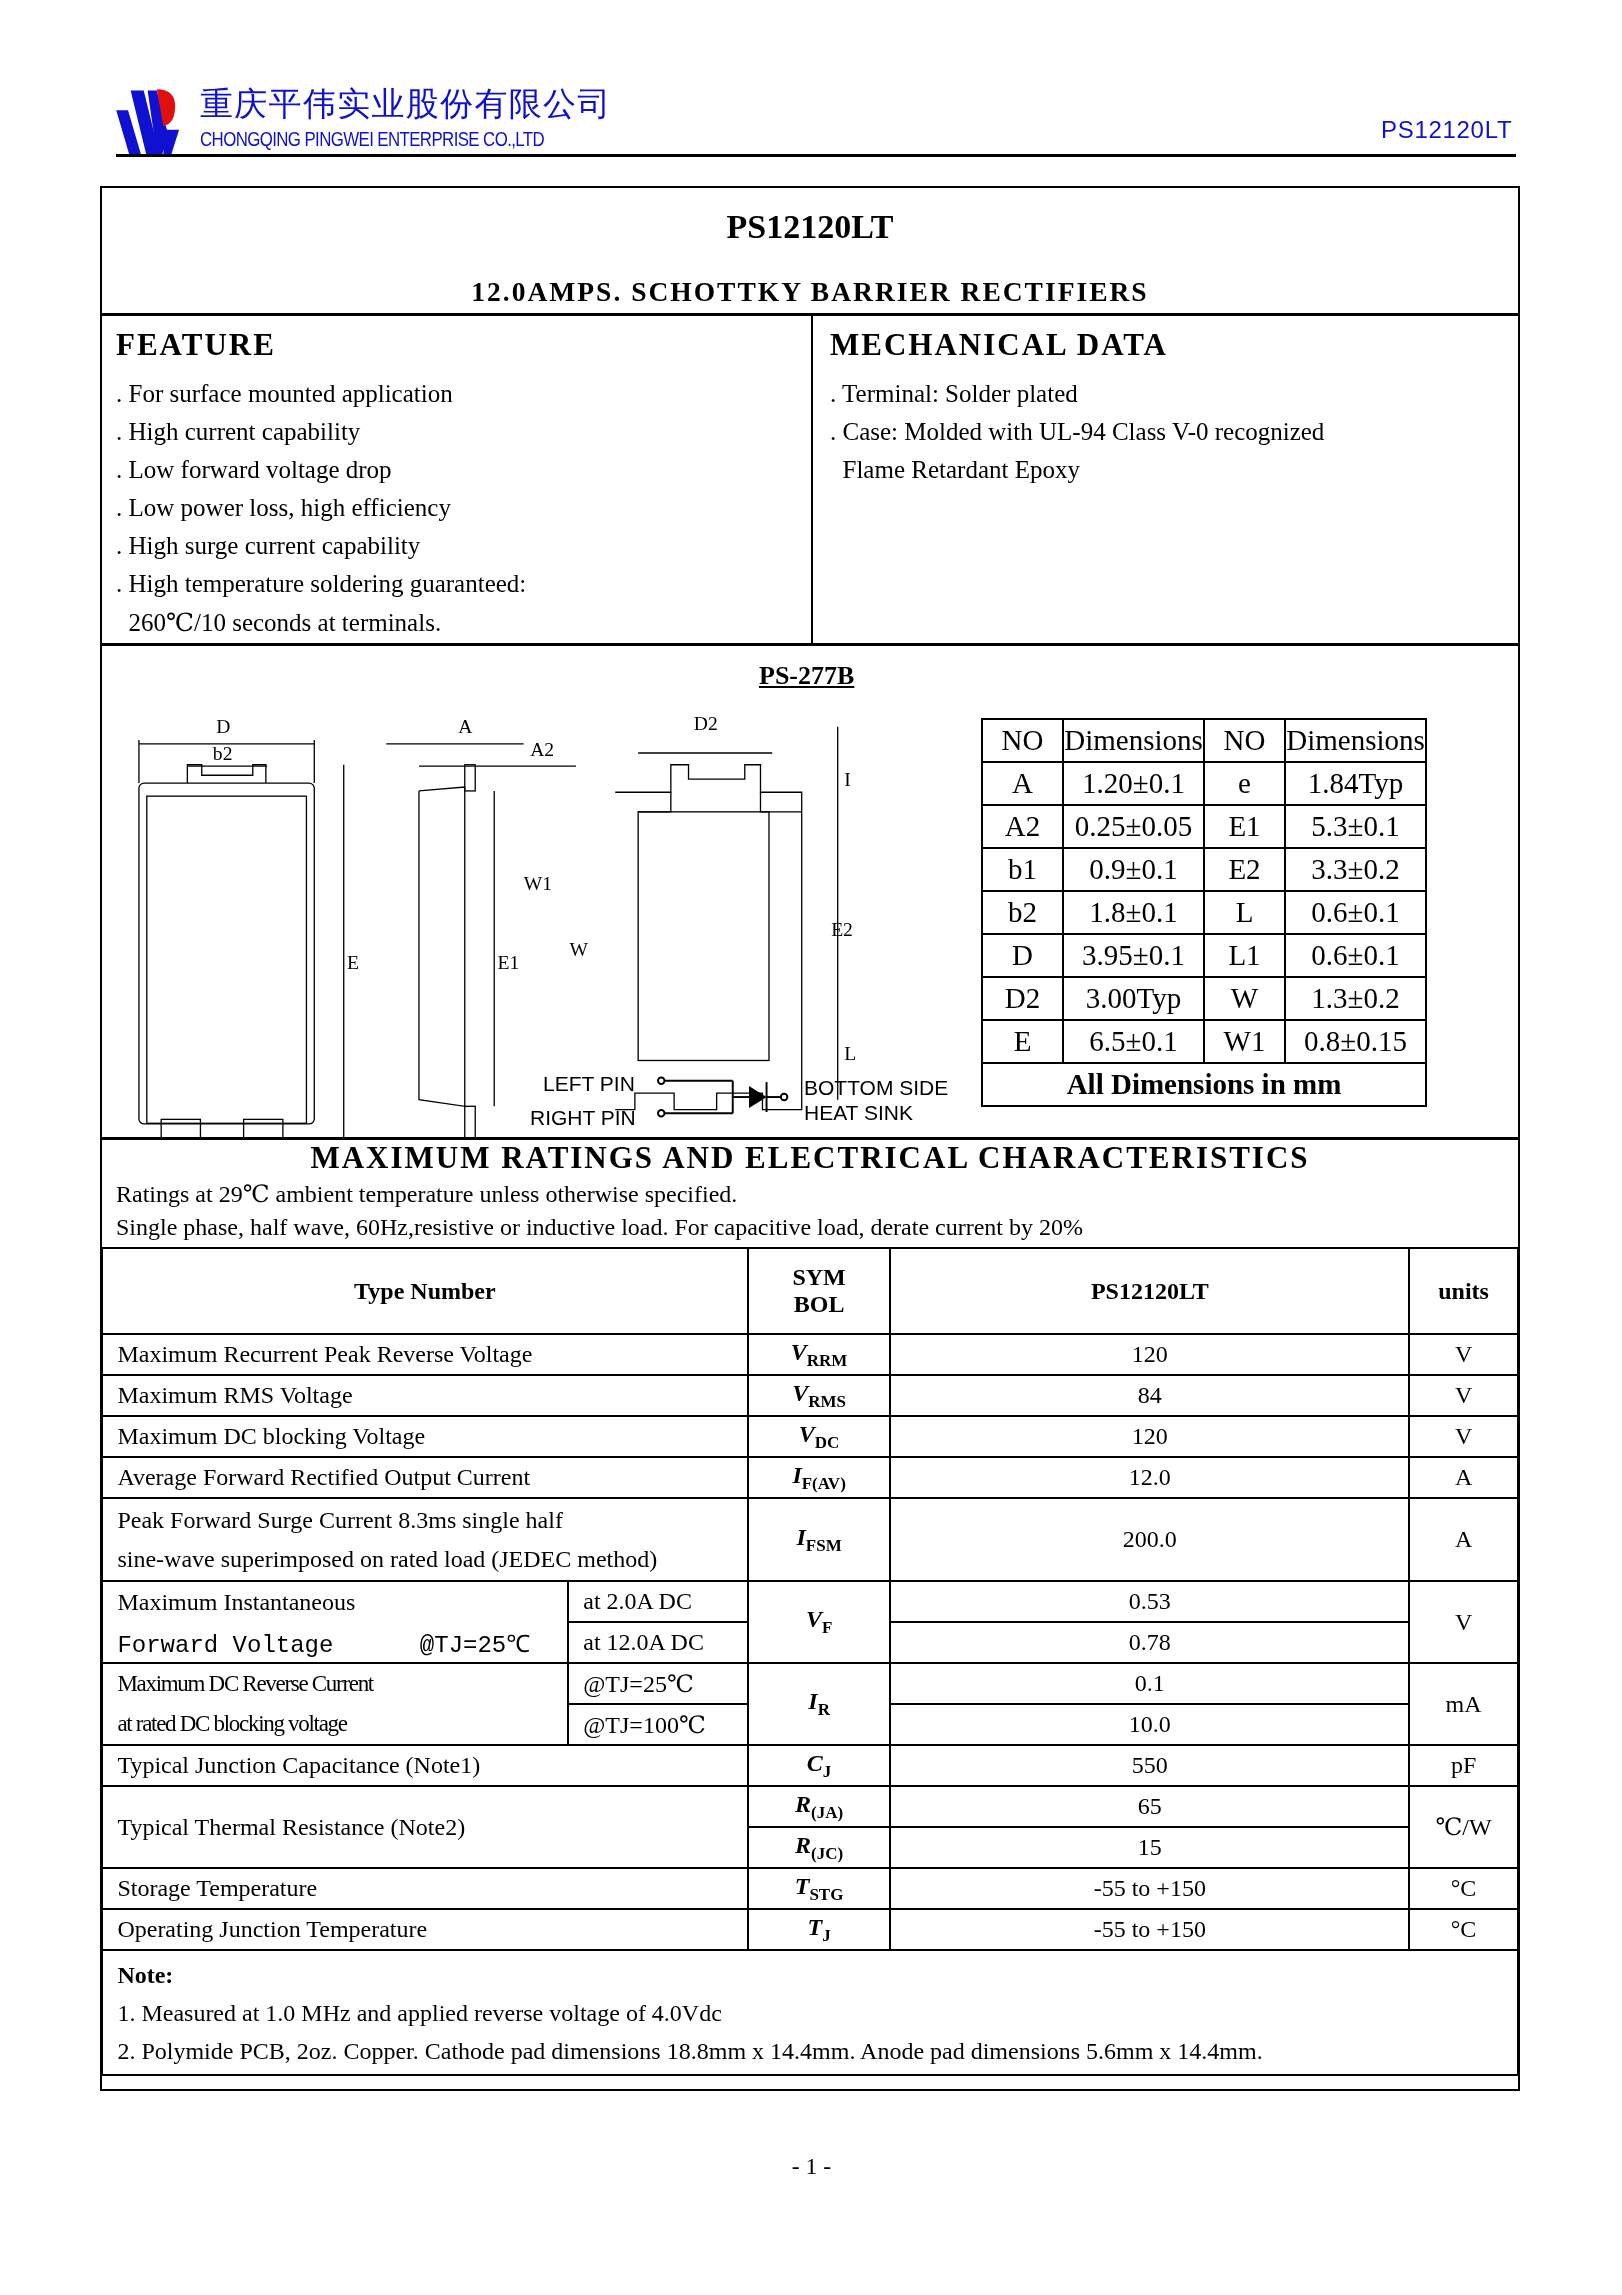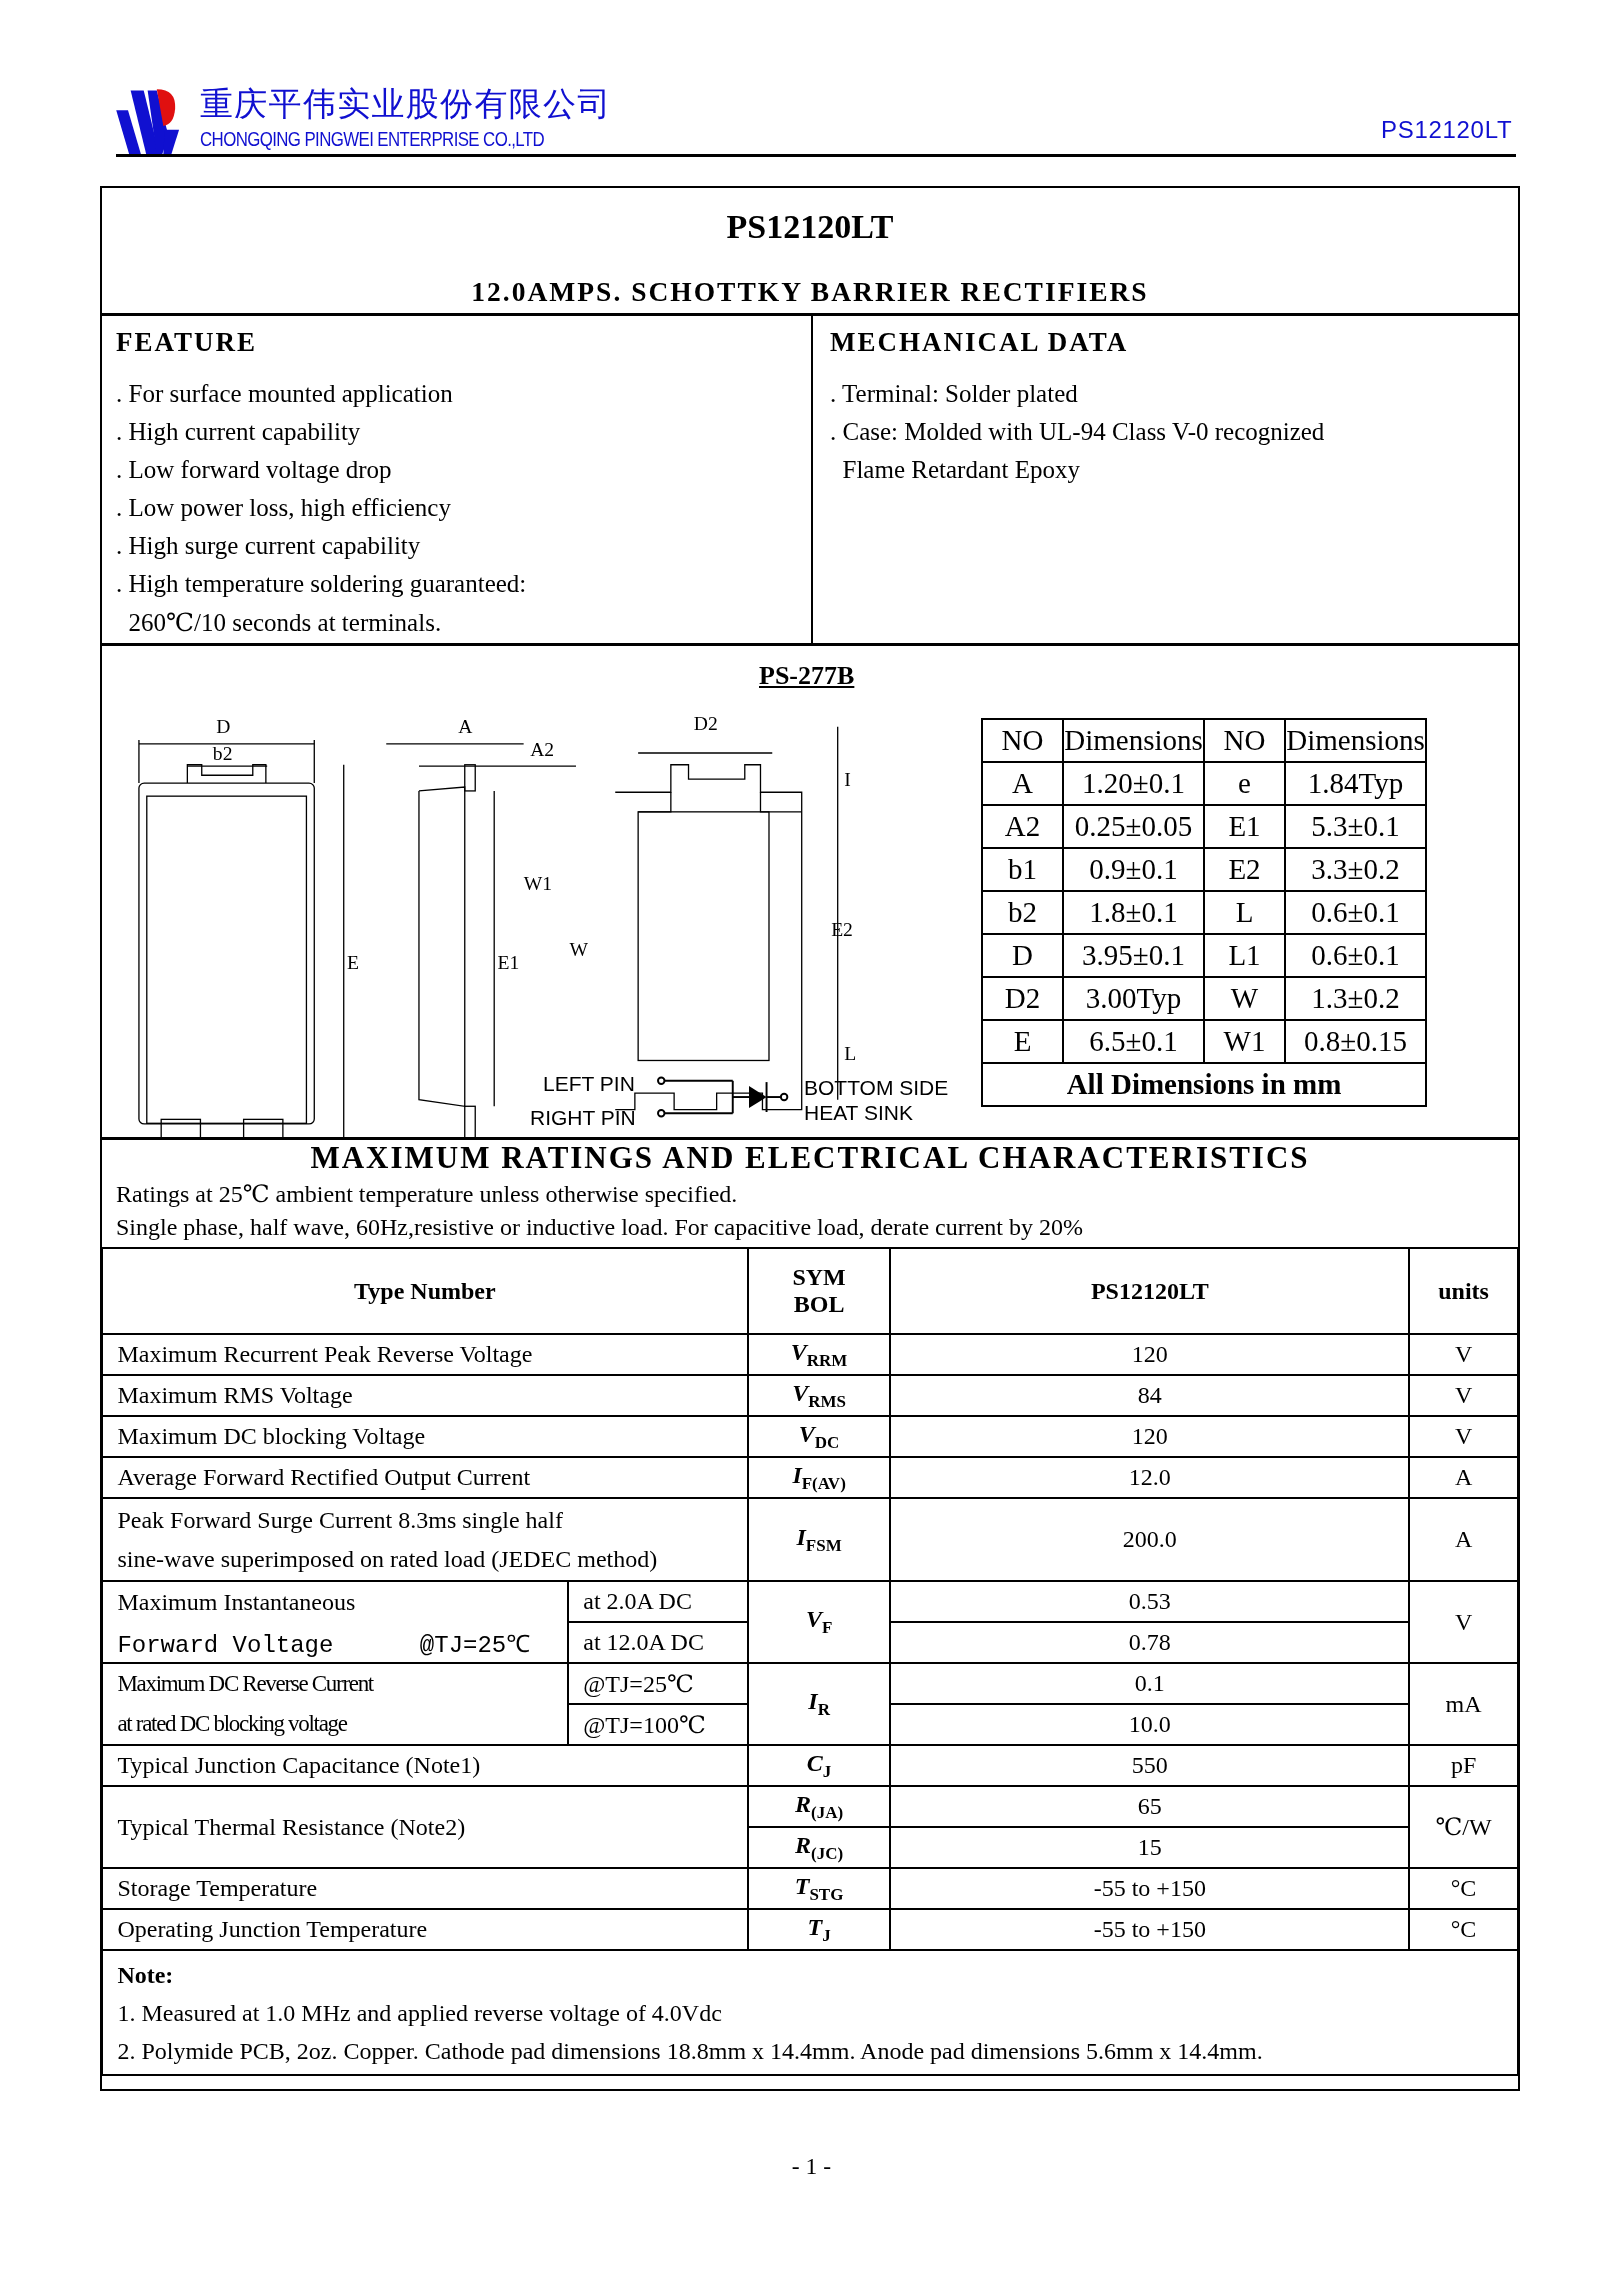--- a/index.html
+++ b/index.html
@@ -10,21 +10,21 @@
   .cn-name{left:200px;top:82px;font-family:"DejaVu Sans",sans-serif;font-size:33px;color:#1010d0;letter-spacing:1.3px;white-space:nowrap;}
   .en-name{left:200px;top:128px;font-family:"Liberation Sans",sans-serif;font-size:19.6px;color:#1010d0;letter-spacing:-0.7px;transform:scaleX(0.86);transform-origin:left;white-space:nowrap;}
   .hdr-part{left:1381px;top:116px;font-family:"Liberation Sans",sans-serif;font-size:24px;color:#1010d0;letter-spacing:0.7px;}
   .hdr-rule{left:116px;top:154px;width:1400px;height:3.3px;background:#000;}
   
   .box{left:100px;top:186px;width:1420px;height:1905px;border:2.6px solid #000;box-sizing:border-box;}
   .hline{position:absolute;background:#000;height:2.6px;}
   .vline{position:absolute;background:#000;width:2px;}
   .title{left:100px;width:1420px;top:208px;text-align:center;font-weight:bold;font-size:34px;}
   .subtitle{left:100px;width:1420px;top:276px;text-align:center;font-weight:bold;font-size:27.5px;letter-spacing:2px;}
-  .sec-head{font-weight:bold;font-size:27px;letter-spacing:2px;}
+  .sec-head{font-weight:bold;font-size:31px;letter-spacing:2px;}
   .list-item{font-size:25px;white-space:nowrap;}
   
   table.dim{position:absolute;left:981px;top:718px;border-collapse:collapse;font-size:29px;}
   table.dim td{border:2px solid #000;text-align:center;height:41px;padding:0;}
   table.dim td.no{width:79px;}
   table.dim td.dv{width:139px;}
   table.dim td.foot{font-weight:bold;font-family:Liberation Serif, serif;}
   
   .rt-title{left:100px;width:1420px;top:1140px;text-align:center;font-weight:bold;font-size:31px;letter-spacing:2px;}
   .note-line{font-size:24px;white-space:nowrap;}
@@ -203,21 +203,21 @@
       </tr>
   <tr>
         <td colspan="4" class="foot">All Dimensions in mm</td>
       </tr>
 </tbody>
   </table>
 
 <div class="hline" style="left:100px;top:1137px;width:1420px;"></div>
 
 <div class="abs rt-title">MAXIMUM RATINGS AND ELECTRICAL CHARACTERISTICS</div>
-<div class="abs note-line" style="left:116px;top:1180px;">Ratings at 25℃ ambient temperature unless otherwise specified.</div>
+<div class="abs note-line" style="left:116px;top:1180px;">Ratings at 29℃ ambient temperature unless otherwise specified.</div>
 <div class="abs note-line" style="left:116px;top:1214px;">Single phase, half wave, 60Hz,resistive or inductive load. For capacitive load, derate current by 20%</div>
 
 <table class="rt">
   <colgroup>
       <col style="width:466px">
       <col style="width:180px">
       <col style="width:143px">
       <col style="width:520px">
       <col style="width:109px">
     </colgroup>

